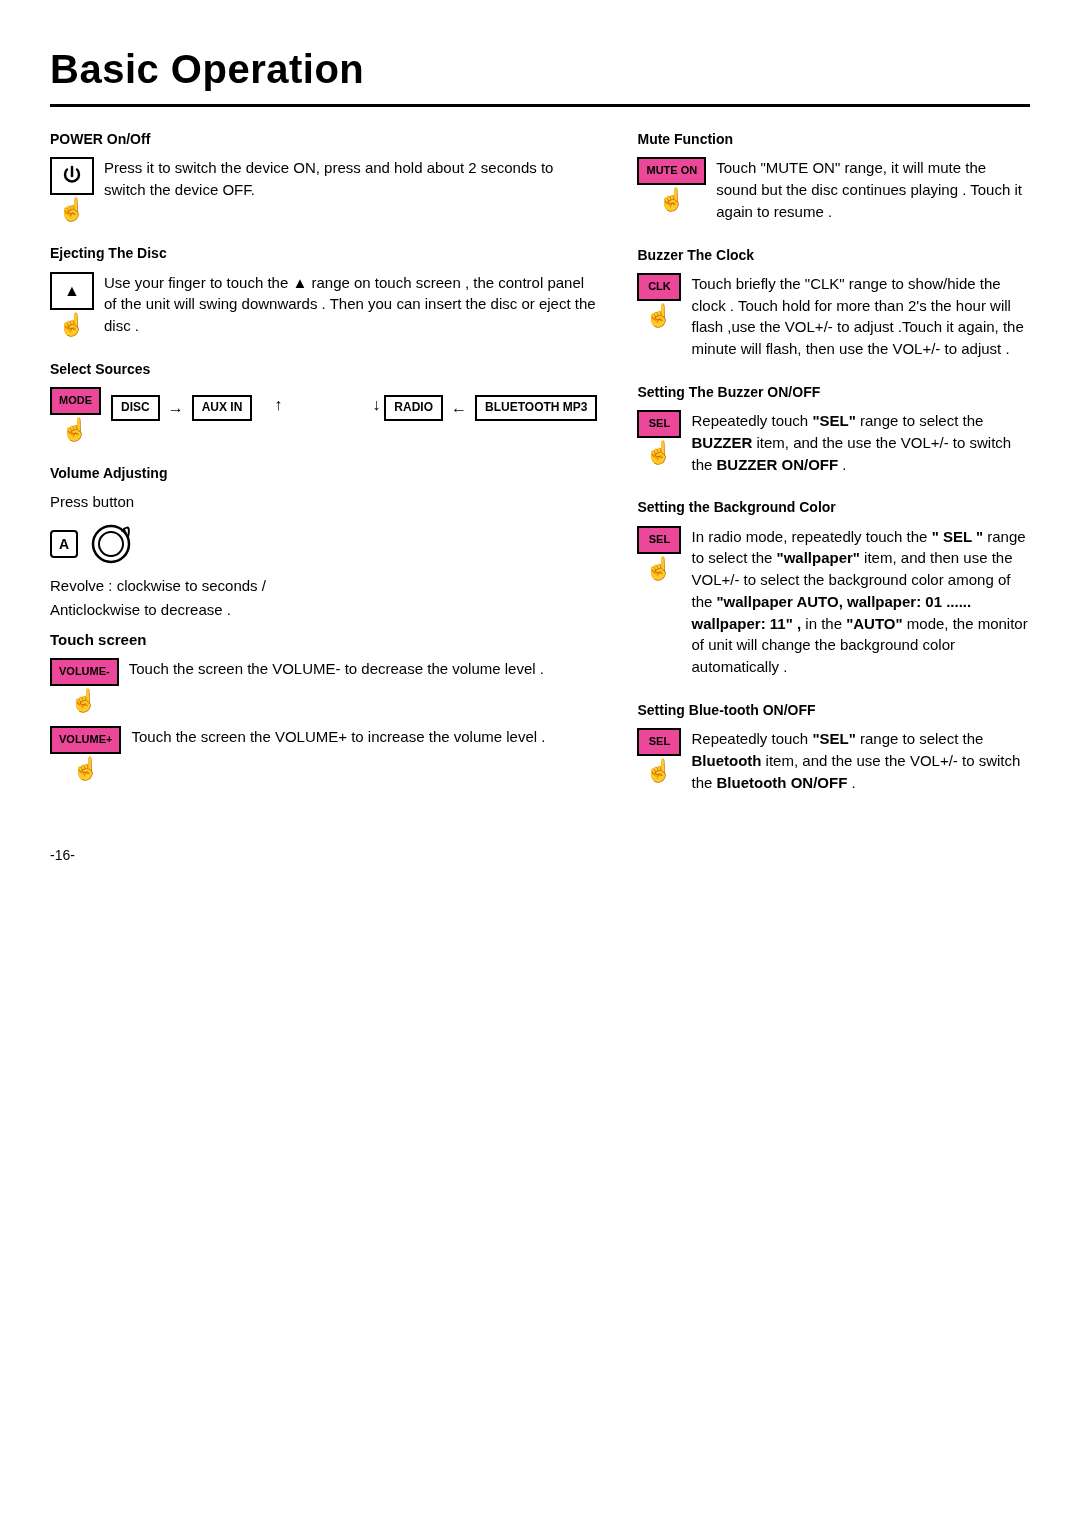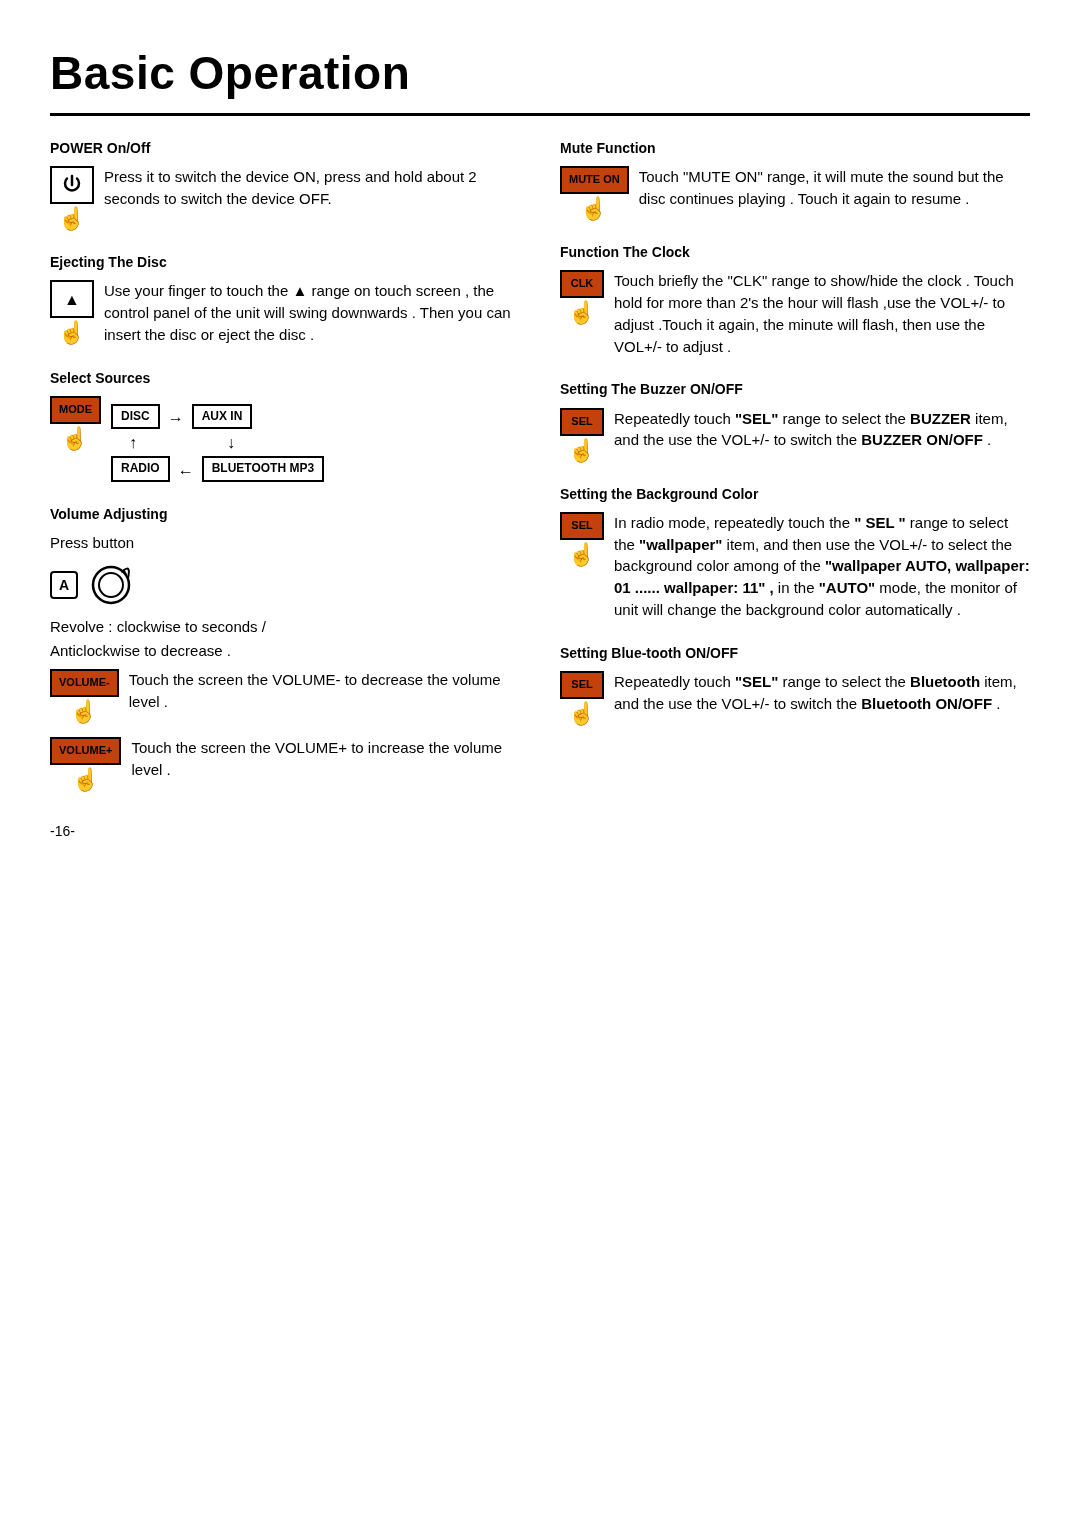--- a/index.html
+++ b/index.html
@@ -7,21 +7,21 @@
       font-family: Arial, sans-serif;
       background: #fff;
       color: #000;
       width: 1080px;
       min-height: 1529px;
       padding: 40px 50px 40px 50px;
       font-size: 15px;
       line-height: 1.45;
     }
     h1 {
-      font-size: 46px;
+      font-size: 40px;
       font-weight: 900;
       margin-bottom: 6px;
       letter-spacing: 0.5px;
     }
     .title-rule {
       border: none;
       border-top: 3px solid #000;
       margin-bottom: 22px;
     }
     .two-col {
@@ -51,21 +51,21 @@
     }
     .btn-icon {
       border: 2px solid #000;
       display: flex;
       align-items: center;
       justify-content: center;
       font-size: 11px;
       font-weight: 700;
       padding: 3px 7px;
       white-space: nowrap;
-      background: #c2410c;
+      background: #ec4899;
       min-width: 44px;
       min-height: 28px;
     }
     .power-icon {
       border: 2px solid #000;
       width: 44px;
       height: 38px;
       display: flex;
       align-items: center;
       justify-content: center;
@@ -83,21 +83,20 @@
       font-size: 22px;
       line-height: 1;
     }
     .text-block {
       flex: 1;
     }
     
     .sources-diagram {
       margin-top: 8px;
       display: flex;
-      flex-direction: column;
       gap: 4px;
       text-align: right;
     }
     .diagram-row {
       display: flex;
       align-items: center;
       gap: 8px;
     }
     .diagram-box {
       border: 2px solid #000;
@@ -214,20 +213,21 @@
             <circle cx="25" cy="25" r="18" stroke="#000" stroke-width="2.5" fill="none"></circle>
             <circle cx="25" cy="25" r="12" stroke="#000" stroke-width="2" fill="none"></circle>
             <path d="M38 10 Q45 5 42 18" stroke="#000" stroke-width="2" fill="none" stroke-linecap="round"></path>
             <path d="M36 12 L38 10 L40 14" stroke="#000" stroke-width="1.5" fill="none" stroke-linecap="round" stroke-linejoin="round"></path>
           </svg>
         </div>
       </div>
       <div style="margin-bottom:2px;">Revolve : clockwise to seconds /</div>
       <div style="margin-bottom:8px;">Anticlockwise to decrease .</div>
 
+      <div style="font-weight:900; margin-bottom:8px;">Touch screen</div>
 
       <div class="vol-body" style="margin-bottom:14px;">
         <div class="icon-area">
           <div class="btn-icon">VOLUME-</div>
           <div class="hand-icon">☝</div>
         </div>
         <div class="text-block">Touch the screen the VOLUME- to decrease the volume level .</div>
       </div>
 
       <div class="vol-body">
@@ -248,21 +248,21 @@
       <div class="section-body">
         <div class="icon-area">
           <div class="btn-icon">MUTE ON</div>
           <div class="hand-icon">☝</div>
         </div>
         <div class="text-block">Touch "MUTE ON" range, it will mute the sound but the disc continues playing . Touch it again to resume .</div>
       </div>
     </div>
 
     <div class="section">
-      <div class="section-title">Function The Clock</div>
+      <div class="section-title">Buzzer The Clock</div>
       <div class="section-body">
         <div class="icon-area">
           <div class="btn-icon">CLK</div>
           <div class="hand-icon">☝</div>
         </div>
         <div class="text-block">Touch briefly the "CLK" range to show/hide the clock . Touch hold for more than 2's the hour will flash ,use the VOL+/- to adjust .Touch it again, the minute will flash, then use the VOL+/- to adjust .</div>
       </div>
     </div>
 
     <div class="section">

